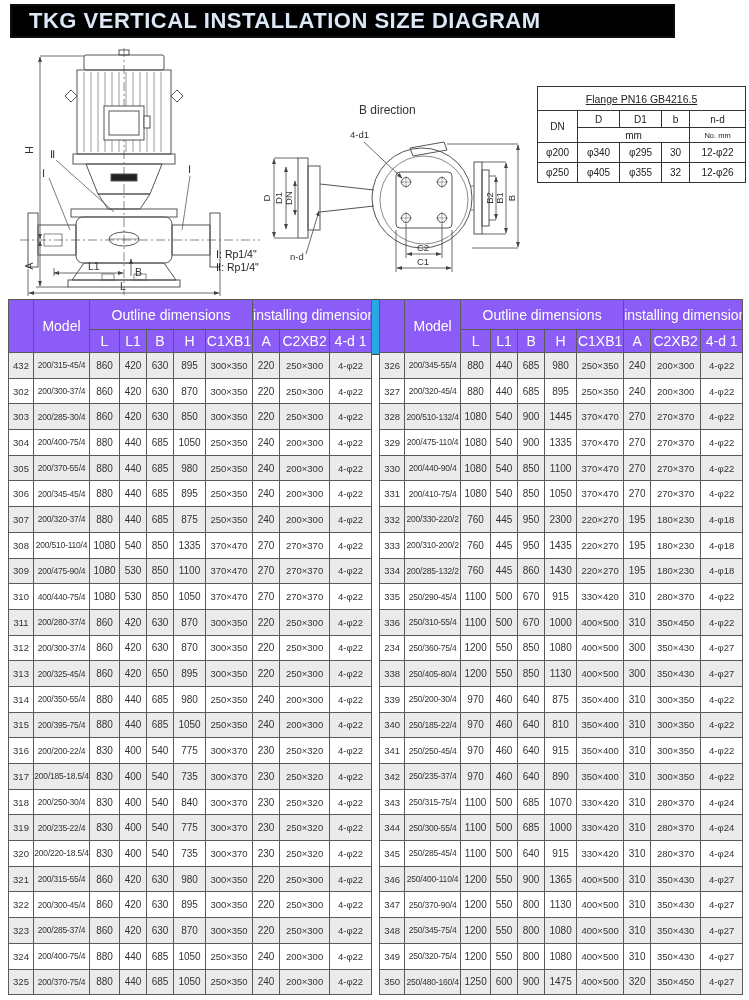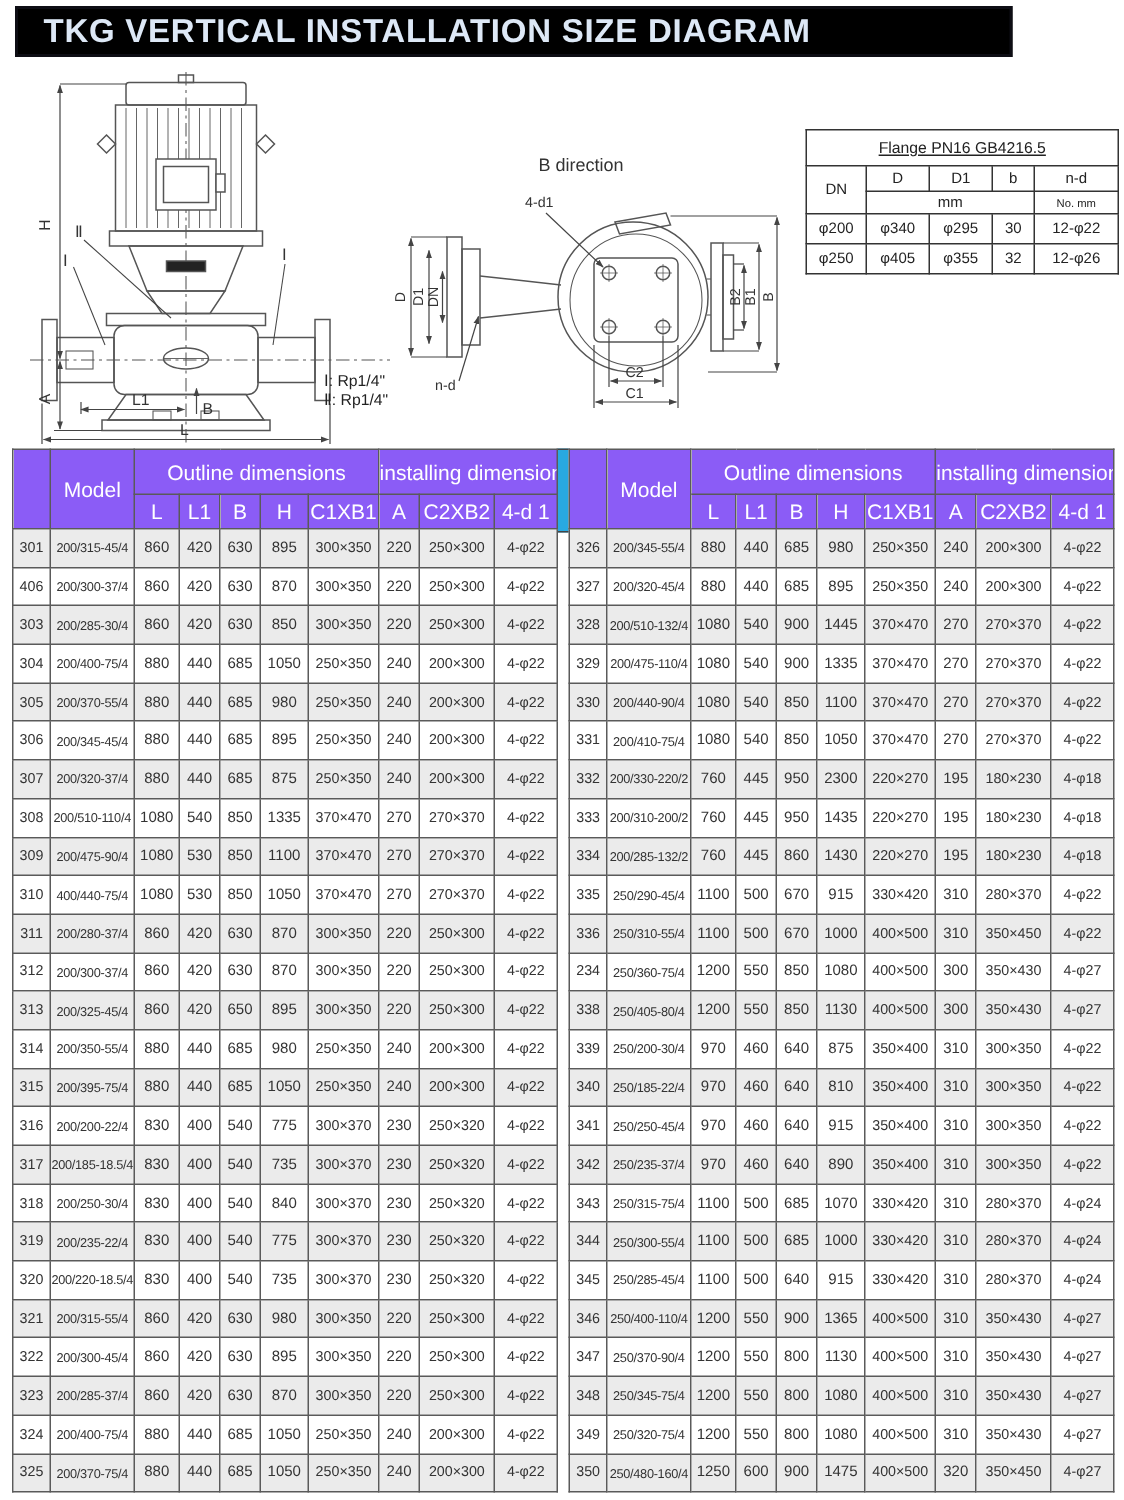--- a/index.html
+++ b/index.html
@@ -317,33 +317,33 @@
         <th>B</th>
         <th>H</th>
         <th>C1XB1</th>
         <th>A</th>
         <th>C2XB2</th>
         <th>4-d 1</th>
       </tr>
     </thead>
     <tbody id="tbody-left">
         <tr class="alt">
-          <td class="c0">301</td>
+          <td class="c0">432</td>
           <td class="c1">200/315-45/4</td>
           <td class="c2">860</td>
           <td class="c3">420</td>
           <td class="c4">630</td>
           <td class="c5">895</td>
           <td class="c6">300×350</td>
           <td class="c7">220</td>
           <td class="c8">250×300</td>
           <td class="c9">4-φ22</td>
         </tr>
         <tr>
-          <td class="c0">406</td>
+          <td class="c0">302</td>
           <td class="c1">200/300-37/4</td>
           <td class="c2">860</td>
           <td class="c3">420</td>
           <td class="c4">630</td>
           <td class="c5">870</td>
           <td class="c6">300×350</td>
           <td class="c7">220</td>
           <td class="c8">250×300</td>
           <td class="c9">4-φ22</td>
         </tr>

